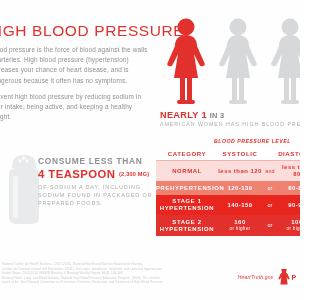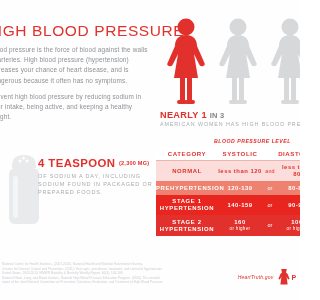--- a/index.html
+++ b/index.html
@@ -136,20 +136,21 @@
     <svg class="shaker" viewBox="0 0 44 78">
       <path d="M10 16 Q10 5 22 5 Q34 5 34 16 L34 18 L10 18 Z" fill="#e9eaec"></path>
       <rect x="7" y="18" width="30" height="56" rx="6" fill="#e9eaec"></rect>
       <rect x="11" y="26" width="5" height="42" rx="2.5" fill="#f4f5f6"></rect>
       <circle cx="18" cy="11" r="1.5" fill="#ffffff"></circle>
       <circle cx="25" cy="11" r="1.5" fill="#ffffff"></circle>
       <circle cx="21.5" cy="8" r="1.5" fill="#ffffff"></circle>
     </svg>
 
     <div class="consume-block">
+      <div class="consume-l1">CONSUME LESS THAN</div>
       <div class="consume-l2"><span>4 TEASPOON</span> <span class="mg">(2,300 MG)</span></div>
       <div class="consume-sub">OF SODIUM A DAY, INCLUDING SODIUM FOUND IN PACKAGED OR PREPARED FOODS.</div>
     </div>
   </div>
 
   <div class="right-col">
 
     <div class="figures">
       <svg class="fig f1" viewBox="0 0 48 92">
         <circle cx="24" cy="11" r="8.5" fill="#e2302c"></circle>

